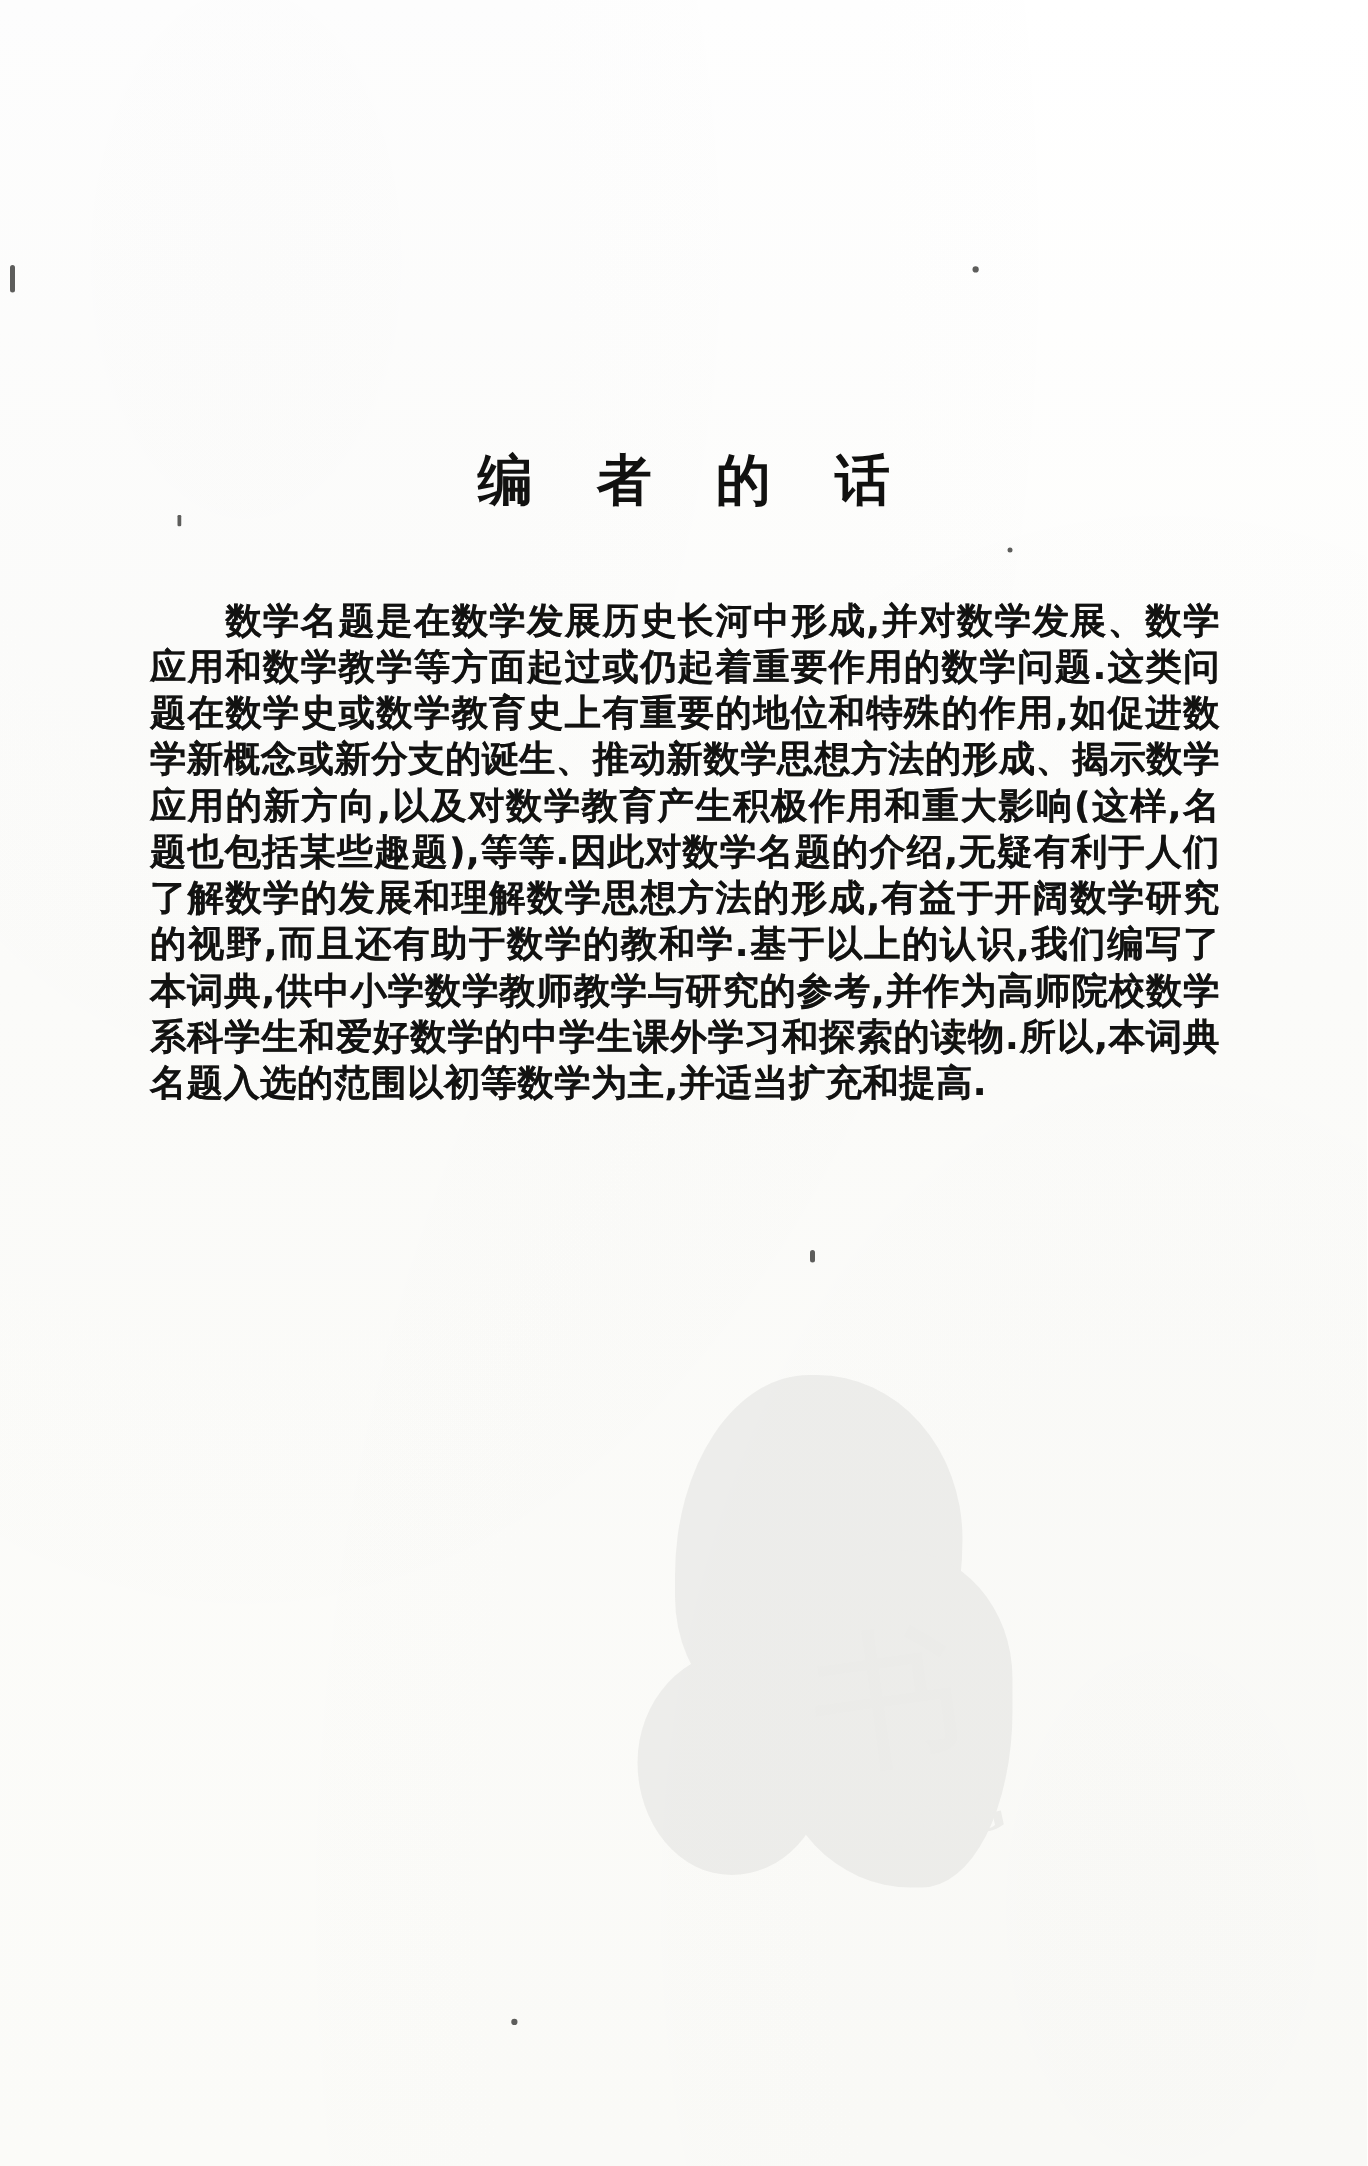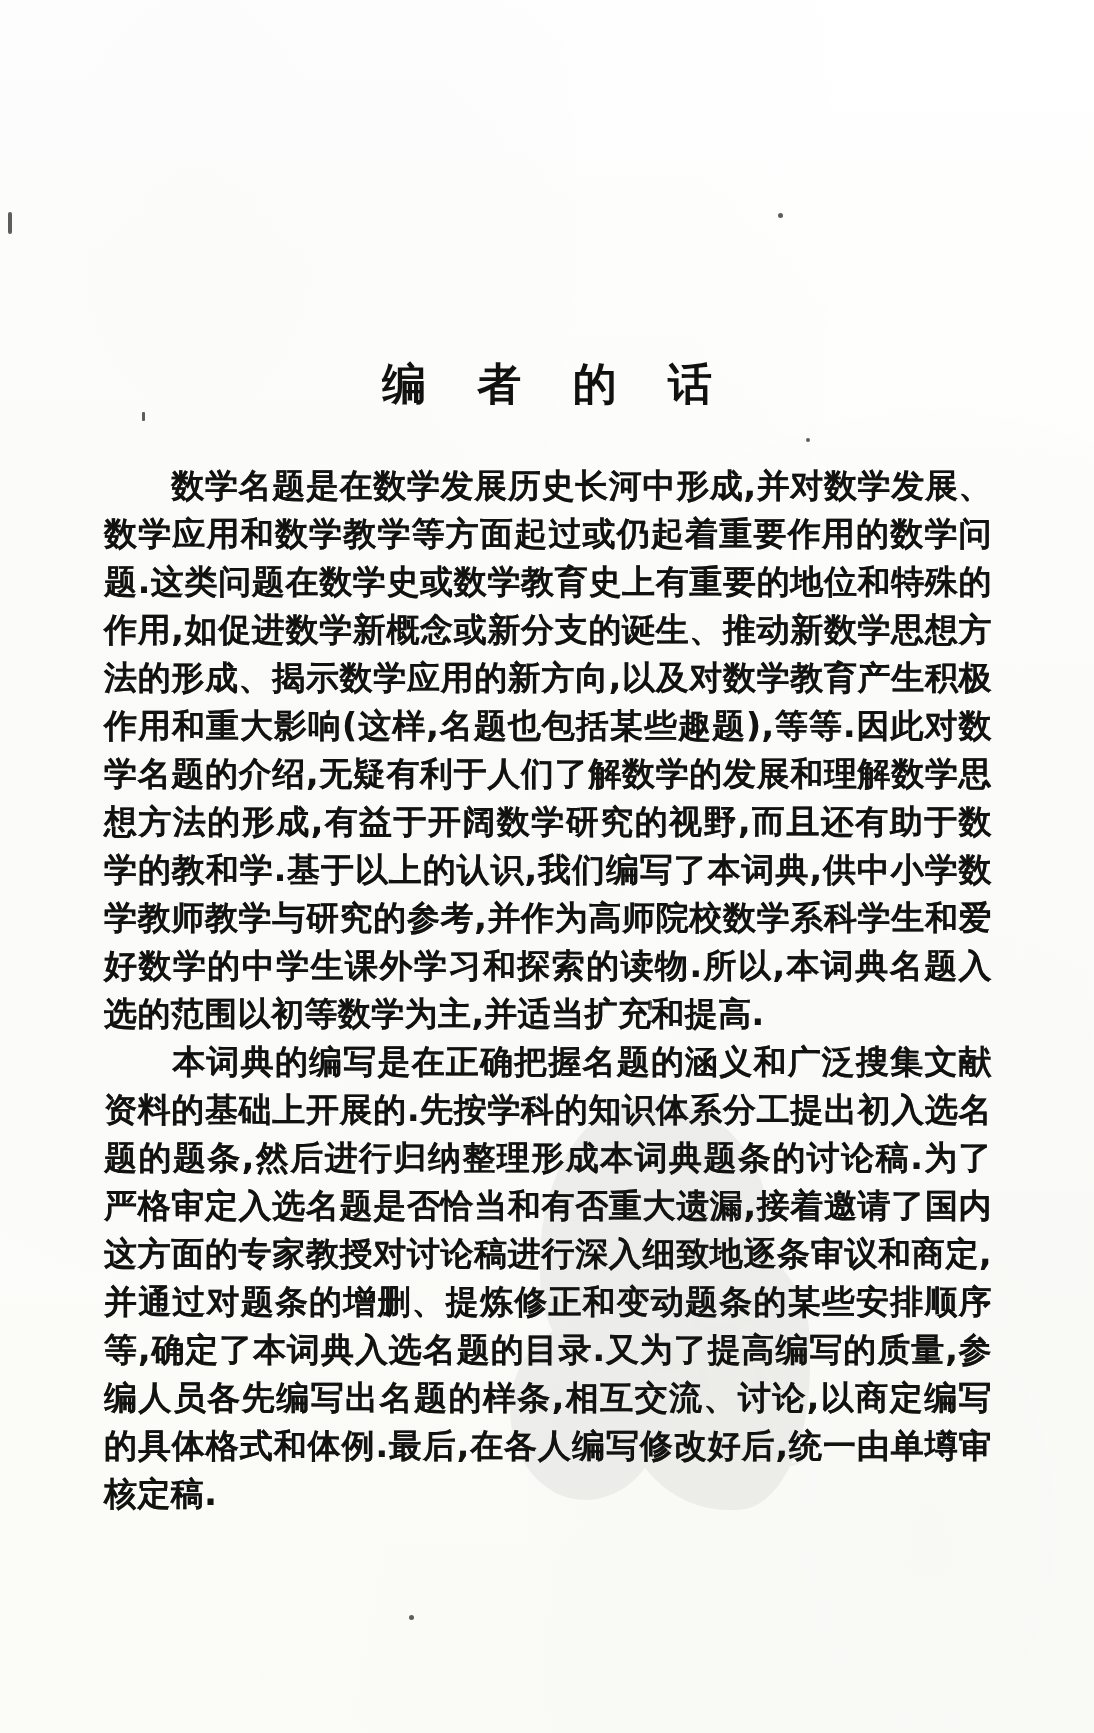--- a/index.html
+++ b/index.html
@@ -107,25 +107,25 @@
   }
 
   .body-block {
     position: absolute;
     left: 104px;
     top: 462px;
     width: 888px;
   }
 
   .para {
-    margin: 0;
+    margin: 16px;
     font-family: "DejaVu Sans", sans-serif;
-    font-size: 33px;
+    font-size: 29px;
     font-weight: 700;
-    line-height: 48px;
+    line-height: 37px;
     letter-spacing: 0.4px;
     color: #121211;
     text-align: justify;
     text-justify: inter-character;
     word-break: break-all;
   }
   .para + .para {
     margin-top: 0;
   }
   .indent::before {
@@ -156,17 +156,16 @@
   <div class="speck" style="left:142px; top:412px; width:3px; height:9px; border-radius:1px;"></div>
   <div class="speck" style="left:409px; top:1615px; width:5px; height:5px;"></div>
   <div class="speck" style="left:648px; top:1000px; width:4px; height:10px; border-radius:2px;"></div>
 
   <div class="content">
 
     <h1 class="page-title">编 者 的 话</h1>
 
     <div class="body-block">
       <p class="para indent">数学名题是在数学发展历史长河中形成,并对数学发展、数学应用和数学教学等方面起过或仍起着重要作用的数学问题.这类问题在数学史或数学教育史上有重要的地位和特殊的作用,如促进数学新概念或新分支的诞生、推动新数学思想方法的形成、揭示数学应用的新方向,以及对数学教育产生积极作用和重大影响(这样,名题也包括某些趣题),等等.因此对数学名题的介绍,无疑有利于人们了解数学的发展和理解数学思想方法的形成,有益于开阔数学研究的视野,而且还有助于数学的教和学.基于以上的认识,我们编写了本词典,供中小学数学教师教学与研究的参考,并作为高师院校数学系科学生和爱好数学的中学生课外学习和探索的读物.所以,本词典名题入选的范围以初等数学为主,并适当扩充和提高.</p>
-      <p class="para indent">本词典的编写是在正确把握名题的涵义和广泛搜集文献资料的基础上开展的.先按学科的知识体系分工提出初入选名题的题条,然后进行归纳整理形成本词典题条的讨论稿.为了严格审定入选名题是否恰当和有否重大遗漏,接着邀请了国内这方面的专家教授对讨论稿进行深入细致地逐条审议和商定,并通过对题条的增删、提炼修正和变动题条的某些安排顺序等,确定了本词典入选名题的目录.又为了提高编写的质量,参编人员各先编写出名题的样条,相互交流、讨论,以商定编写的具体格式和体例.最后,在各人编写修改好后,统一由单墫审核定稿.</p>
     </div>
 
   </div>
 </div>
 
 </body></html>

